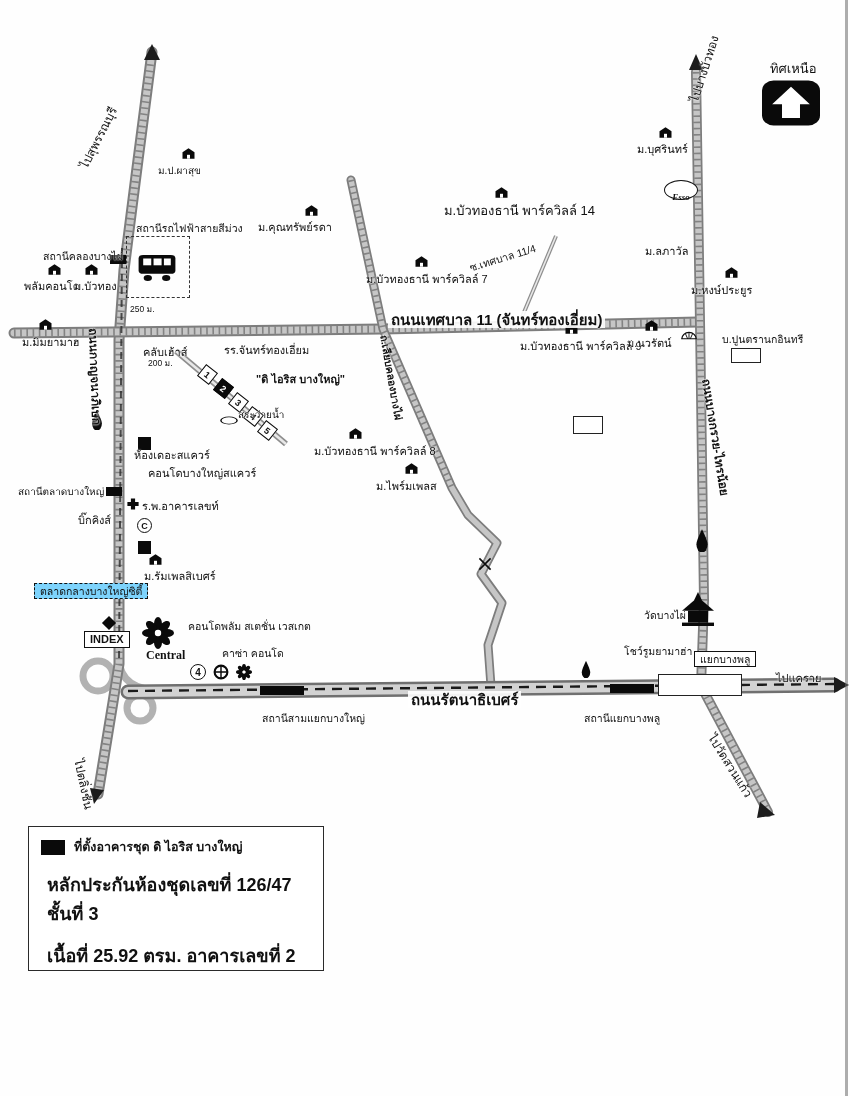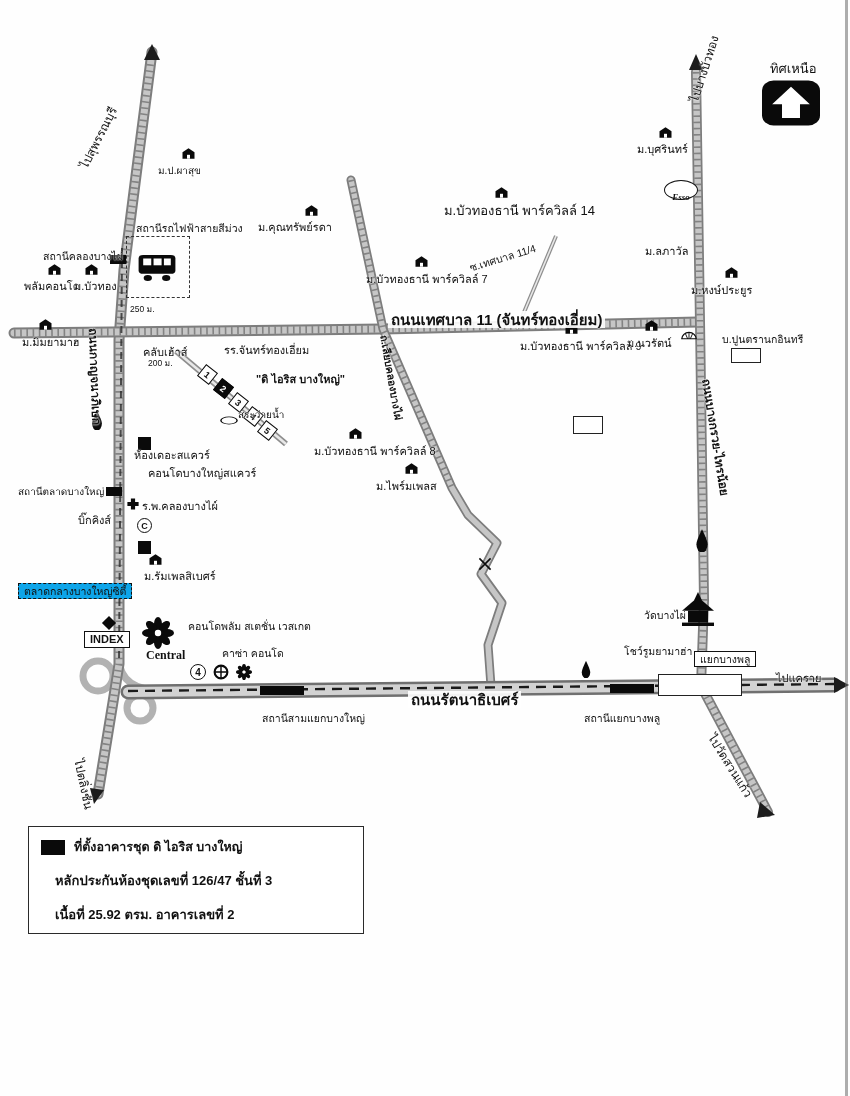--- a/index.html
+++ b/index.html
@@ -23,46 +23,46 @@
   .rthin{fill:none;stroke:#8d8d8d;stroke-width:4;}
   .rthinf{fill:none;stroke:#e8e8e8;stroke-width:1.6;}
   .mrt{fill:none;stroke:#2a2a2a;stroke-width:2;stroke-dasharray:7 6;opacity:.8;}
   .loop{fill:none;stroke:#a5a5a5;stroke-width:7;opacity:.85;}
   .arw{fill:#1c1c1c;}
   
   .lbl{position:absolute;white-space:nowrap;font-size:11px;line-height:1.15;
        transform-origin:0 0;text-shadow:0 0 2px #fff,0 0 2px #fff;}
   .chip{background:rgba(255,255,255,.9);padding:0 3px;}
   .boxed{border:1.5px solid #111;padding:1px 5px;background:#fff;text-shadow:none;}
-  .dashedbox{border:1px dashed #111;padding:1px 5px;background:#0ea5e9;text-shadow:none;}
+  .dashedbox{border:1px dashed #111;padding:1px 5px;background:#7dd3fc;text-shadow:none;margin-left:16px;}
   .serif{font-family:"Liberation Serif","DejaVu Serif",serif;}
   
   .ic{position:absolute;}
   .ic svg{display:block;width:100%;height:100%;}
   .ic-div{position:absolute;box-sizing:border-box;}
   .t-station,.t-black-square{background:#0a0a0a;}
   .t-white-box{background:#fff;border:1.4px solid #222;}
   .t-dashed-box{border:1.3px dashed #333;}
   .t-diamond{background:#0a0a0a;transform:rotate(45deg);}
   .t-circle-text{border:1.6px solid #111;border-radius:50%;background:#fff;}
   .t-esso-oval{border:1.6px solid #111;border-radius:50%;background:#fff;}
   .icon-label{position:absolute;inset:0;display:flex;align-items:center;justify-content:center;
       font-weight:700;color:#111;text-shadow:none;}
   .icon-label.esso{font-style:italic;font-family:"Liberation Serif",serif;margin-top:13px;}
   
   .bld{position:absolute;width:15px;height:15px;border:1.3px solid #0a0a0a;background:#fff;color:#0a0a0a;
       transform:rotate(38deg);display:flex;align-items:center;justify-content:center;
       font-size:9px;font-weight:700;box-sizing:border-box;}
   .bld.filled{background:#0a0a0a;color:#fff;}
   
-  .legend{position:absolute;left:28px;top:826px;width:336px;border:1.4px solid #2a2a2a;
-      background:#fff;z-index:5;padding:10px 12px 8px 12px;box-sizing:border-box;}
+  .legend{position:absolute;left:28px;top:826px;width:296px;border:1.4px solid #2a2a2a;
+      background:#fff;z-index:5;padding:10px 12px 0 12px;box-sizing:border-box;}
   .lg-row{display:flex;align-items:center;gap:9px;font-weight:700;font-size:12.5px;margin-bottom:13px;}
   .lg-swatch{display:inline-block;width:24px;height:15px;background:#0a0a0a;flex:0 0 auto;}
-  .lg-line{font-weight:700;font-size:13px;margin:13px 0 0 14px;}
+  .lg-line{font-weight:700;font-size:18px;margin:13px 0 0 6px;}
   .scan-edge{position:absolute;right:2px;top:0;width:3px;height:100%;background:#6a6a6a;opacity:.55;z-index:6;}
 </style>
 </head>
 <body>
 
 <div class="map-canvas">
 
   <svg class="roads" width="850" height="1096" viewBox="0 0 850 1096">
 
     <circle class="loop" cx="98" cy="676" r="15"></circle>
@@ -364,21 +364,21 @@
       <div class="lbl" style="left: 691px; top: 284px; font-size: 11px; font-weight: 400;">ม.หงษ์ประยูร</div>
       <div class="lbl" style="left: 688px; top: 100px; font-size: 12px; font-weight: 400; transform: rotate(-72deg);">ไปบางบัวทอง</div>
       <div class="lbl" style="left: 712px; top: 378px; font-size: 12px; font-weight: 700; transform: rotate(81deg);">ถนนบางกรวย-ไทรน้อย</div>
       <div class="lbl" style="left: 143px; top: 346px; font-size: 11px; font-weight: 400;">คลับเฮ้าส์</div>
       <div class="lbl" style="left: 224px; top: 344px; font-size: 11px; font-weight: 400;">รร.จันทร์ทองเอี่ยม</div>
       <div class="lbl" style="left: 256px; top: 373px; font-size: 11px; font-weight: 700;">"ดิ ไอริส บางใหญ่"</div>
       <div class="lbl" style="left: 238px; top: 409px; font-size: 10px; font-weight: 400;">สระว่ายน้ำ</div>
       <div class="lbl" style="left: 134px; top: 449px; font-size: 11px; font-weight: 400;">ห้องเดอะสแควร์</div>
       <div class="lbl" style="left: 148px; top: 467px; font-size: 11px; font-weight: 400;">คอนโดบางใหญ่สแควร์</div>
       <div class="lbl" style="left: 18px; top: 486px; font-size: 10px; font-weight: 400;">สถานีตลาดบางใหญ่</div>
-      <div class="lbl" style="left: 142px; top: 500px; font-size: 11px; font-weight: 400;">ร.พ.คลองบางไผ์</div>
+      <div class="lbl" style="left: 142px; top: 500px; font-size: 11px; font-weight: 400;">ร.พ.อาคารเลขท์</div>
       <div class="lbl" style="left: 78px; top: 514px; font-size: 11px; font-weight: 400;">บิ๊กคิงส์</div>
       <div class="lbl dashedbox" style="left: 18px; top: 583px; font-size: 10.5px; font-weight: 400;">ตลาดกลางบางใหญ่ซิตี้</div>
       <div class="lbl" style="left: 144px; top: 570px; font-size: 11px; font-weight: 400;">ม.รัมเพลสิเบศร์</div>
       <div class="lbl boxed" style="left: 84px; top: 631px; font-size: 11px; font-weight: 700;">INDEX</div>
       <div class="lbl serif" style="left: 146px; top: 649px; font-size: 12px; font-weight: 700;">Central</div>
       <div class="lbl" style="left: 188px; top: 620px; font-size: 10.5px; font-weight: 400;">คอนโดพลัม สเตชั่น เวสเกต</div>
       <div class="lbl" style="left: 222px; top: 647px; font-size: 10.5px; font-weight: 400;">คาซ่า คอนโด</div>
       <div class="lbl" style="left: 314px; top: 445px; font-size: 11px; font-weight: 400;">ม.บัวทองธานี พาร์ควิลล์ 8</div>
       <div class="lbl" style="left: 376px; top: 480px; font-size: 11px; font-weight: 400;">ม.ไพร์มเพลส</div>
       <div class="lbl" style="left: 390px; top: 334px; font-size: 10.5px; font-weight: 700; transform: rotate(80deg);">ถ.เลียบคลองบางไผ่</div>

